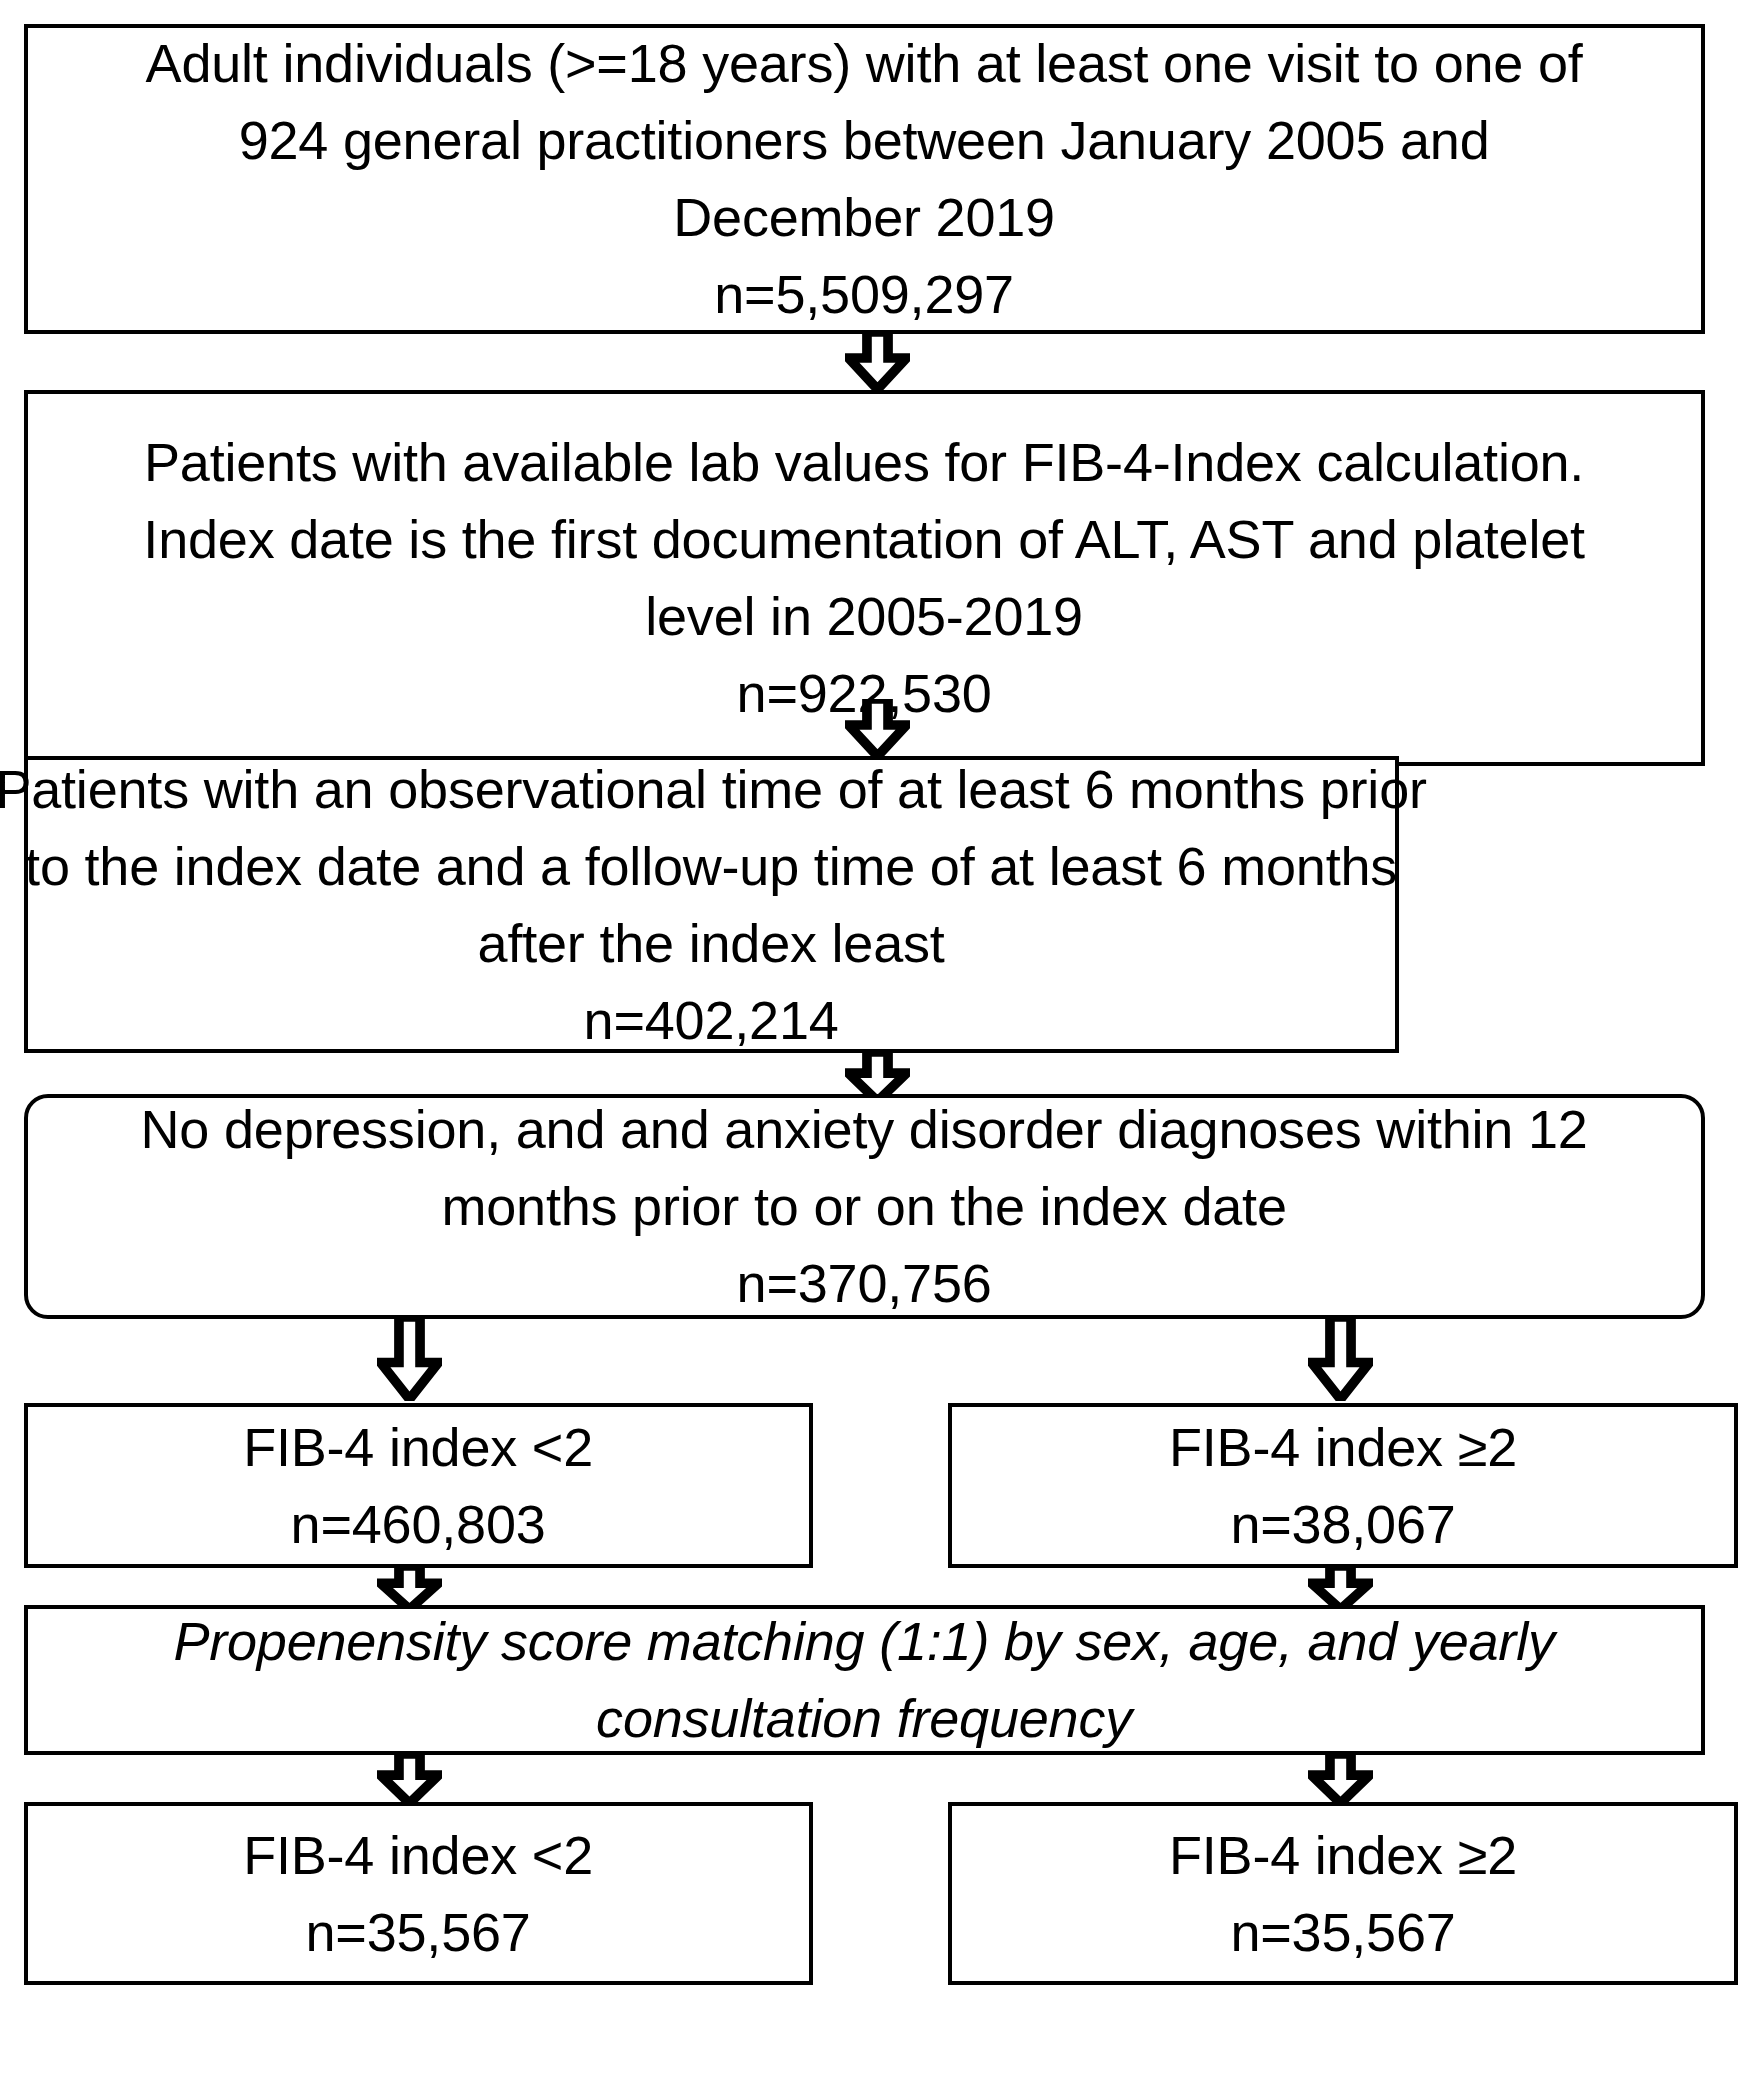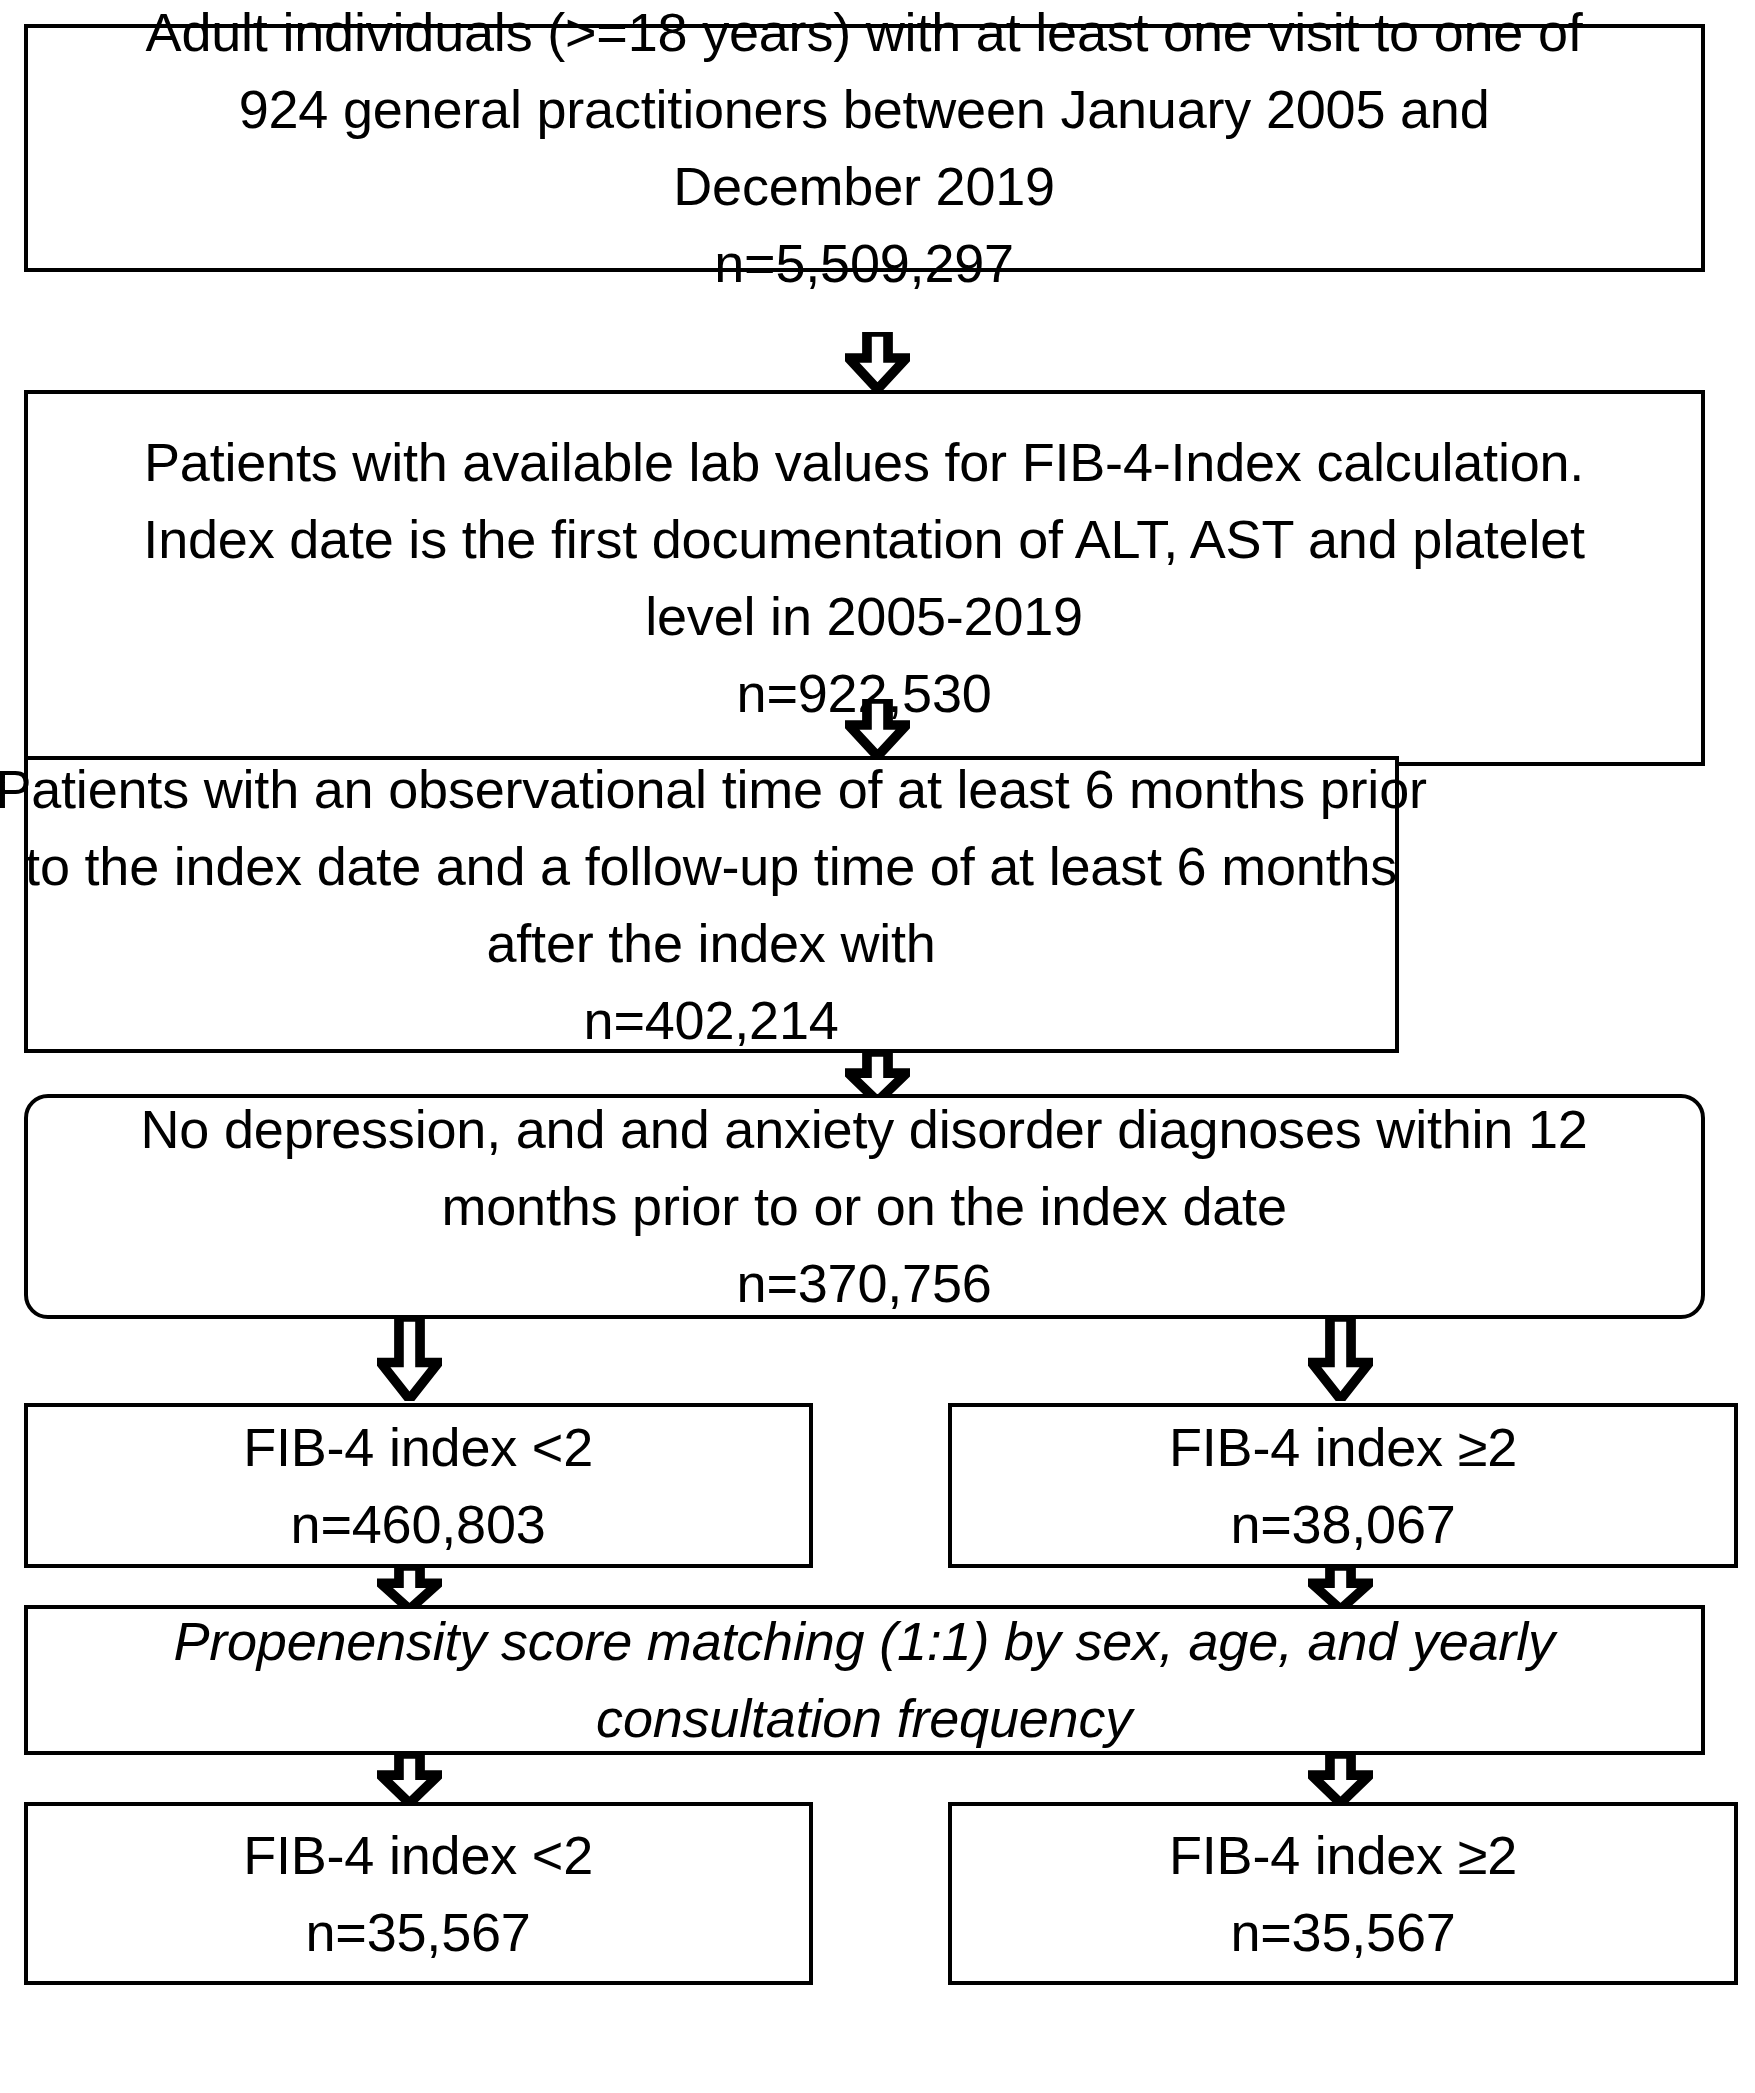--- a/index.html
+++ b/index.html
@@ -45,21 +45,21 @@
     display: block;
     width: 100%;
     height: 100%;
   }
 </style>
 </head>
 <body>
 
 <div id="canvas">
 
-  <div class="node" style="left:23.6px; top:23.6px; width:1681px; height:248px;">
+  <div class="node" style="left:23.6px; top:23.6px; width:1681px; height:310px;">
     <span class="line">Adult individuals (&gt;=18 years) with at least one visit to one of</span>
     <span class="line">924 general practitioners between January 2005 and</span>
     <span class="line">December 2019</span>
     <span class="line">n=5,509,297</span>
   </div>
 
   <div class="arrow" style="left:845px; top:332px; width:65px; height:59px;">
     <svg viewBox="0 0 74 68" preserveAspectRatio="none">
       <polygon points="25,0 49,0 49,30 70,30 37,66 4,30 25,30" fill="#ffffff" stroke="#000000" stroke-width="11" stroke-linejoin="miter"></polygon>
     </svg>
@@ -74,21 +74,21 @@
 
   <div class="arrow" style="left:845px; top:699px; width:65px; height:59px;">
     <svg viewBox="0 0 74 68" preserveAspectRatio="none">
       <polygon points="25,0 49,0 49,30 70,30 37,66 4,30 25,30" fill="#ffffff" stroke="#000000" stroke-width="11" stroke-linejoin="miter"></polygon>
     </svg>
   </div>
 
   <div class="node" style="left:23.6px; top:756px; width:1375px; height:297px;">
     <span class="line">Patients with an observational time of at least 6 months prior</span>
     <span class="line">to the index date and a follow-up time of at least 6 months</span>
-    <span class="line">after the index with</span>
+    <span class="line">after the index least</span>
     <span class="line">n=402,214</span>
   </div>
 
   <div class="arrow" style="left:845px; top:1052px; width:65px; height:51px;">
     <svg viewBox="0 0 74 58" preserveAspectRatio="none">
       <polygon points="25,0 49,0 49,24 70,24 37,56 4,24 25,24" fill="#ffffff" stroke="#000000" stroke-width="11" stroke-linejoin="miter"></polygon>
     </svg>
   </div>
 
   <div class="node" style="left:23.6px; top:1094px; width:1681px; height:225px;border-radius:24px;">

